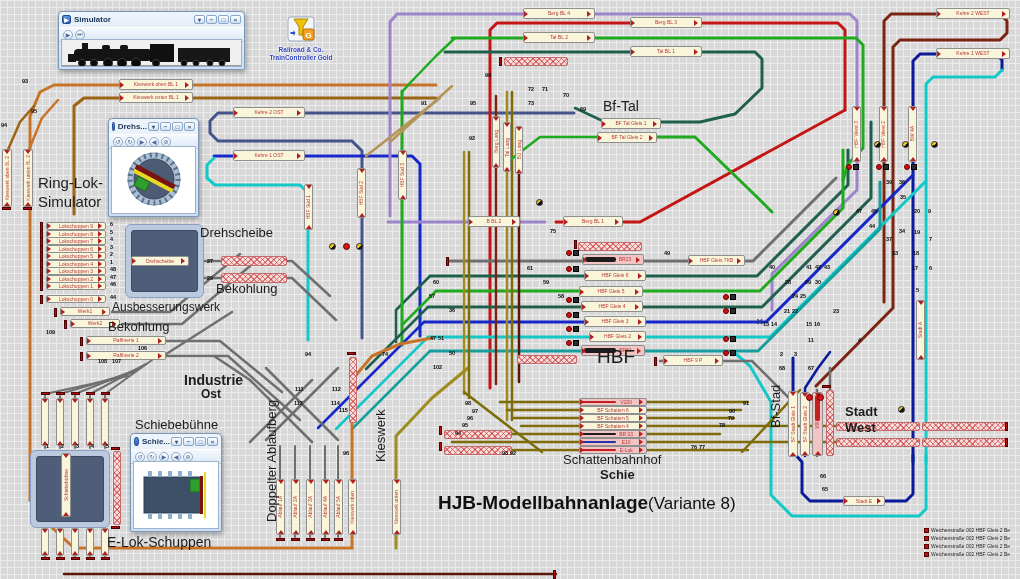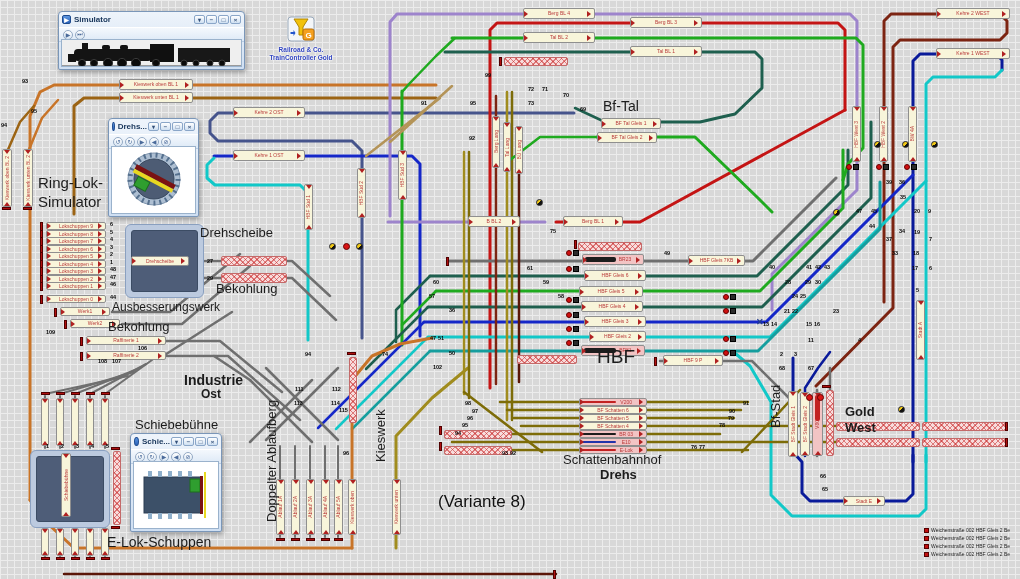--- a/index.html
+++ b/index.html
@@ -166,20 +166,21 @@
     </svg>
 
   <div class="panel" style="left:125px;top:224px;width:77px;height:72px">
       <div class="inner"></div>
     </div>
   <div class="panel" style="left:30px;top:450px;width:78px;height:76px">
       <div class="inner"></div>
     </div>
 
   <div class="maintitle">
+    <span class="t1">HJB-Modellbahnanlage</span>
       <span class="t2"> (Variante 8)</span>
   </div>
 
   <div class="legend">
       <div class="lrow">
         <span class="flag"></span>
         <span>Weichenstraße 002 HBF Gleis 2 Be</span>
       </div>
       <div class="lrow">
         <span class="flag"></span>
@@ -734,22 +735,22 @@
     <div class="albl" style="left: 108px; top: 319px; font-size: 13px;">Bekohlung</div>
     <div class="albl" style="left: 184px; top: 372px; font-size: 14px; font-weight: bold;">Industrie</div>
     <div class="albl" style="left: 201px; top: 387px; font-size: 12px; font-weight: bold;">Ost</div>
     <div class="albl" style="left: 135px; top: 417px; font-size: 13px;">Schiebebühne</div>
     <div class="albl" style="left: 107px; top: 534px; font-size: 14px;">E-Lok-Schuppen</div>
     <div class="albl" style="left: 264px; top: 522px; font-size: 13px; transform: rotate(-90deg); transform-origin: 0px 0px;">Doppelter Ablaufberg</div>
     <div class="albl" style="left: 373px; top: 462px; font-size: 13px; transform: rotate(-90deg); transform-origin: 0px 0px;">Kieswerk</div>
     <div class="albl" style="left: 603px; top: 98px; font-size: 14px;">Bf-Tal</div>
     <div class="albl" style="left: 597px; top: 346px; font-size: 19px;">HBF</div>
     <div class="albl" style="left: 563px; top: 452px; font-size: 13px;">Schattenbahnhof</div>
-    <div class="albl" style="left: 600px; top: 467px; font-size: 13px; font-weight: bold;">Drehs</div>
-    <div class="albl" style="left: 845px; top: 404px; font-size: 13px; font-weight: bold;">Gold</div>
+    <div class="albl" style="left: 600px; top: 467px; font-size: 13px; font-weight: bold;">Schie</div>
+    <div class="albl" style="left: 845px; top: 404px; font-size: 13px; font-weight: bold;">Stadt</div>
     <div class="albl" style="left: 845px; top: 420px; font-size: 13px; font-weight: bold;">West</div>
     <div class="albl" style="left: 768px; top: 428px; font-size: 13px; transform: rotate(-90deg); transform-origin: 0px 0px;">Bf-Stad</div>
     <div class="num" style="left: 22px; top: 78px;">93</div>
     <div class="num" style="left: 31px; top: 108px;">95</div>
     <div class="num" style="left: 1px; top: 122px;">94</div>
     <div class="num" style="left: 110px; top: 221px;">6</div>
     <div class="num" style="left: 110px; top: 229px;">5</div>
     <div class="num" style="left: 110px; top: 236px;">4</div>
     <div class="num" style="left: 110px; top: 244px;">3</div>
     <div class="num" style="left: 110px; top: 251px;">2</div>

